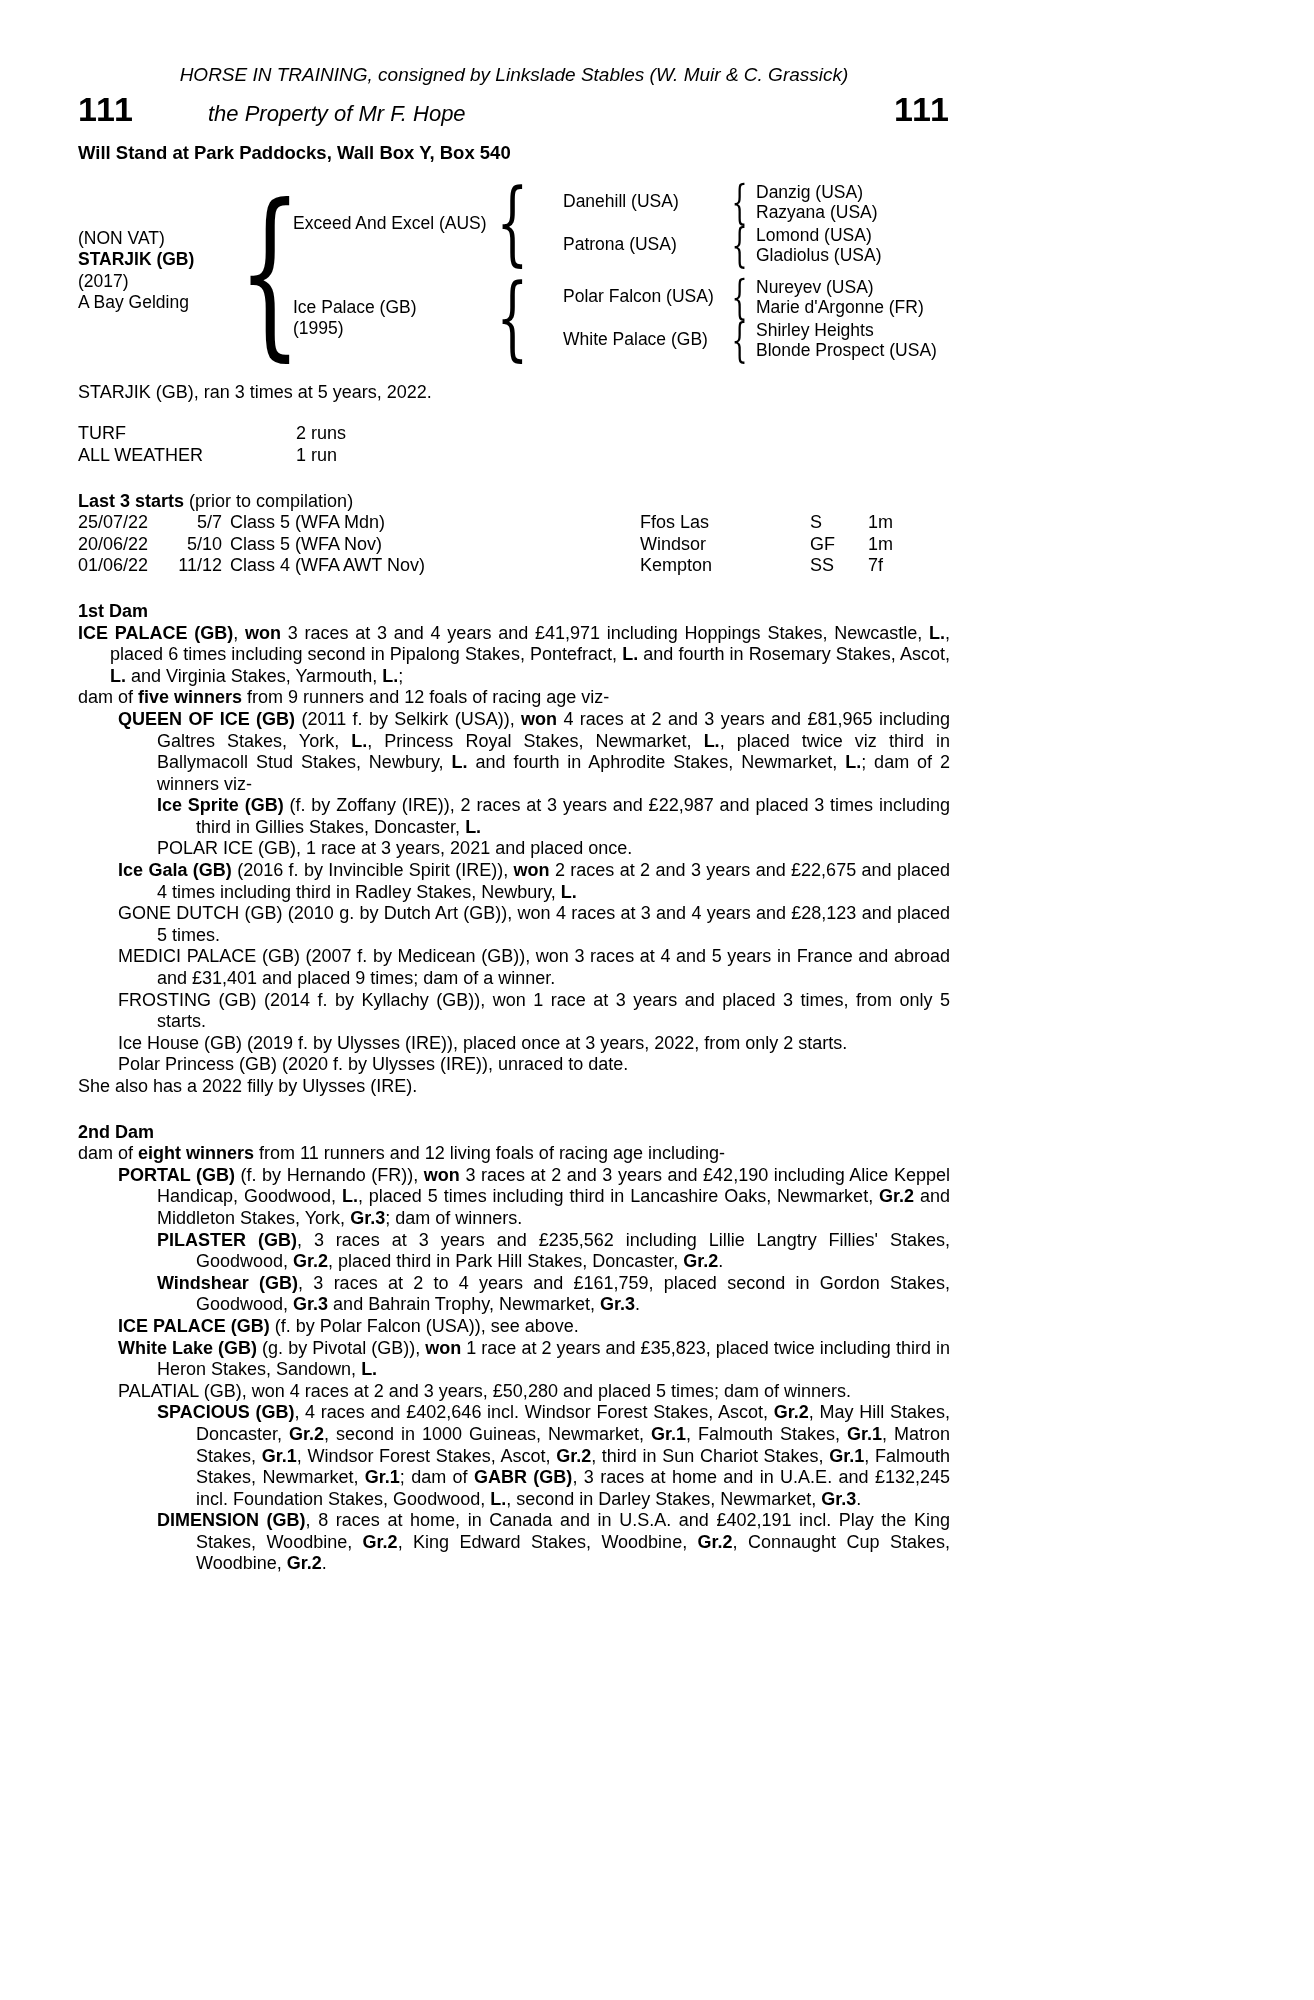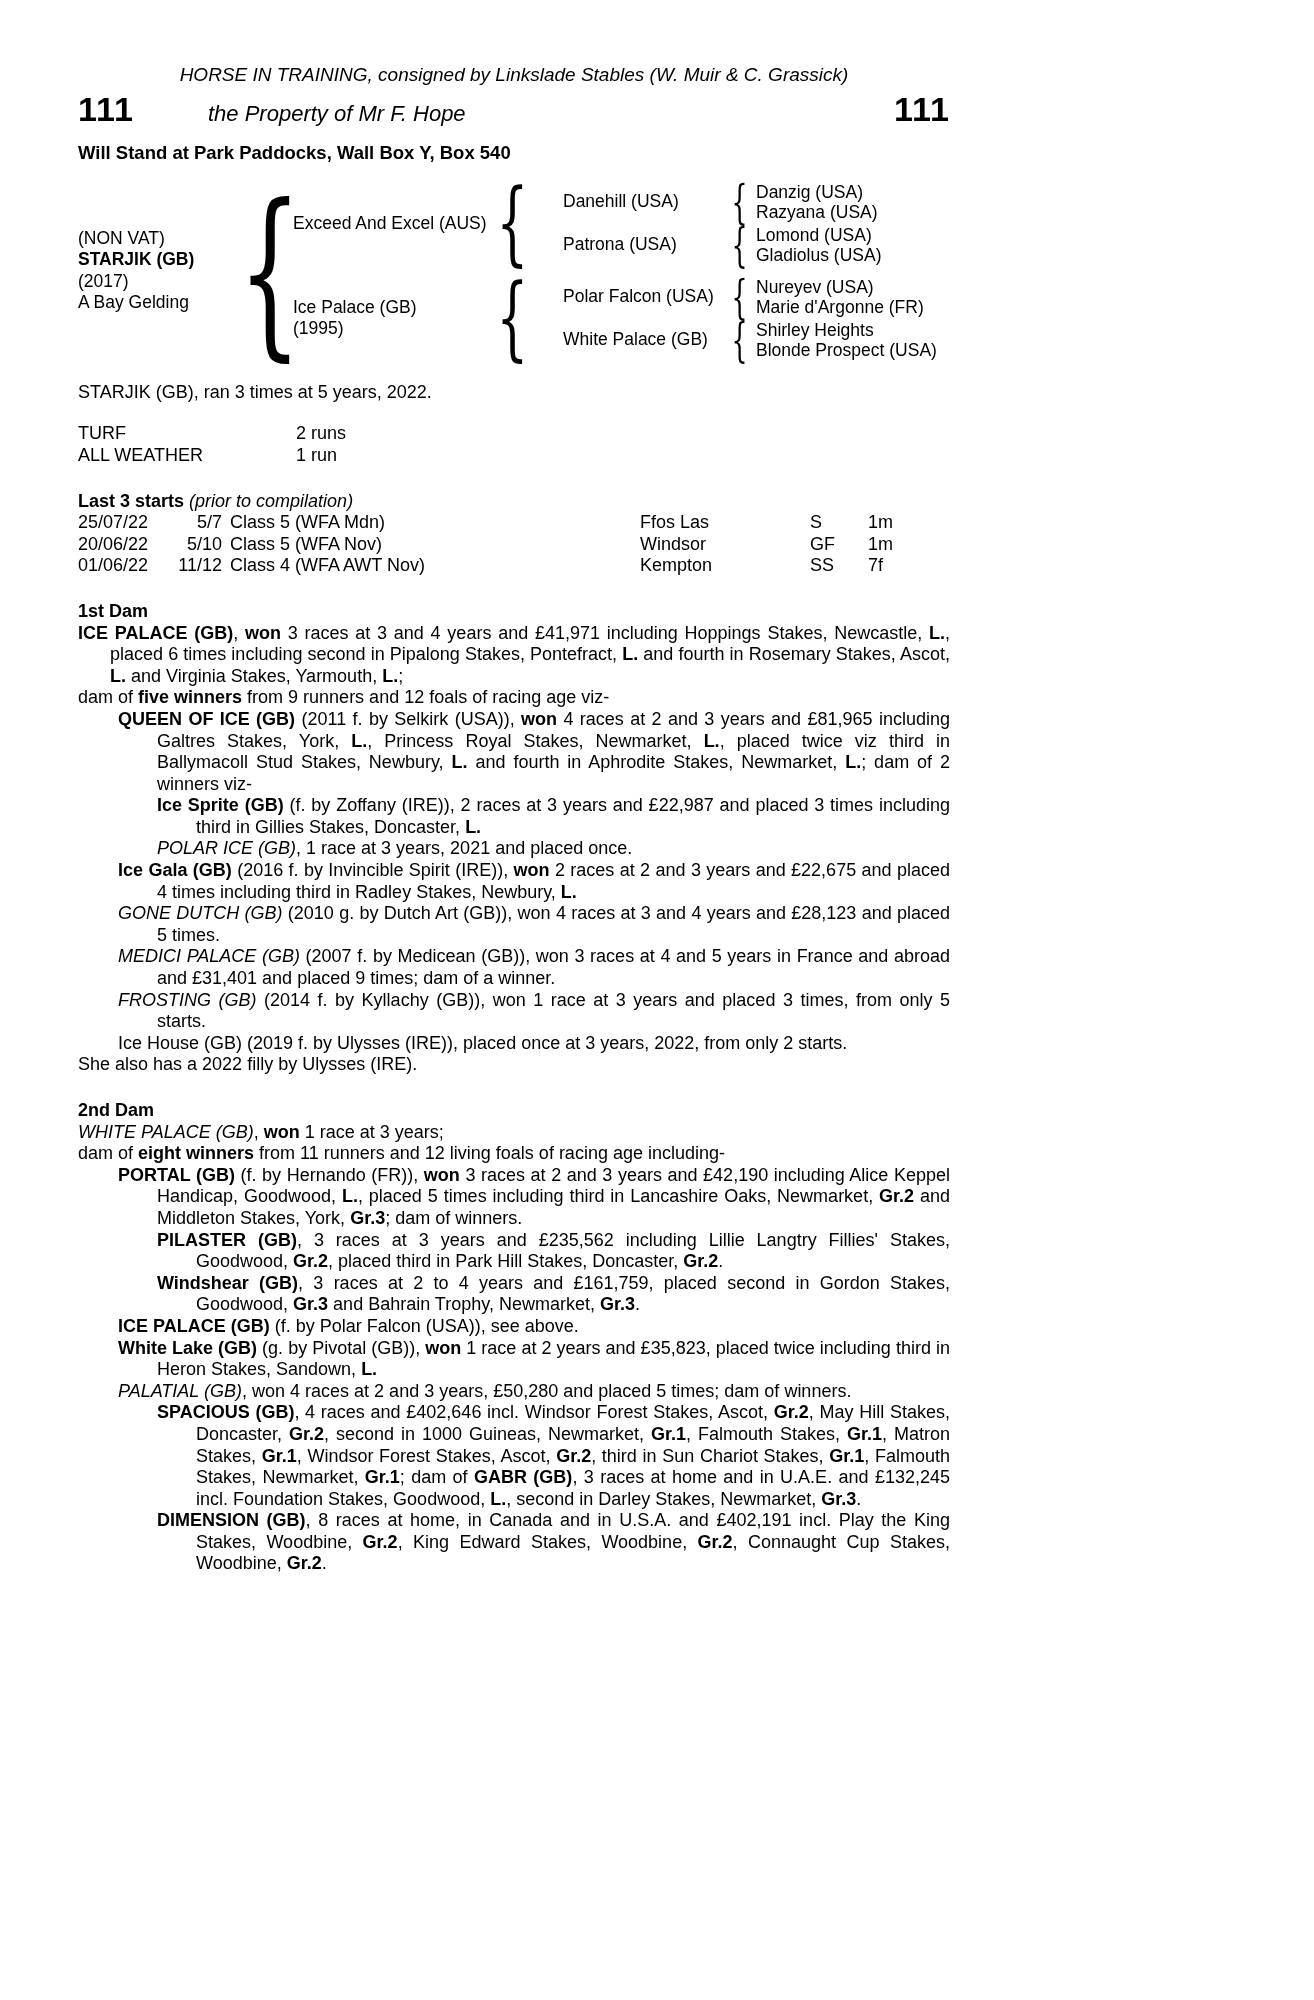--- a/index.html
+++ b/index.html
@@ -5,21 +5,21 @@
   * { margin:0; padding:0; box-sizing:border-box; }
   html, body { background:#ffffff; }
   body {
     width:1314px; height:2000px; overflow:hidden;
     font-family:"Liberation Sans", sans-serif;
     font-size:18px; line-height:1.2; color:#000;
   }
   .content { width:872px; margin-left:78px; padding-top:64px; }
 
   .b { font-weight:bold; }
-  .i { font-style:italic; }
+  .i { }
 
   
   .consignor { text-align:center; font-style:italic; font-size:19px; }
   .lot-row { display:flex; align-items:baseline; margin-top:2px; }
   .lot-number { font-size:34px; font-weight:bold; width:130px; letter-spacing:1px; }
   .lot-number.right { text-align:right; }
   .property { flex:1; font-style:italic; font-size:22px; }
   .stand { font-weight:bold; font-size:18.5px; margin-top:12px; }
 
   
@@ -202,28 +202,28 @@
         <p class="para lvl0"><span class="b ">ICE PALACE (GB)</span><span>, </span><span class="b ">won</span><span> 3 races at 3 and 4 years and £41,971 including Hoppings Stakes, Newcastle, </span><span class="b ">L.</span><span>, placed 6 times including second in Pipalong Stakes, Pontefract, </span><span class="b ">L.</span><span> and fourth in Rosemary Stakes, Ascot, </span><span class="b ">L.</span><span> and Virginia Stakes, Yarmouth, </span><span class="b ">L.</span><span>;</span></p>
         <p class="para lvl0"><span>dam of </span><span class="b ">five winners</span><span> from 9 runners and 12 foals of racing age viz-</span></p>
         <p class="para lvl1"><span class="b ">QUEEN OF ICE (GB)</span><span> (2011 f. by Selkirk (USA)), </span><span class="b ">won</span><span> 4 races at 2 and 3 years and £81,965 including Galtres Stakes, York, </span><span class="b ">L.</span><span>, Princess Royal Stakes, Newmarket, </span><span class="b ">L.</span><span>, placed twice viz third in Ballymacoll Stud Stakes, Newbury, </span><span class="b ">L.</span><span> and fourth in Aphrodite Stakes, Newmarket, </span><span class="b ">L.</span><span>; dam of 2 winners viz-</span></p>
         <p class="para lvl2"><span class="b ">Ice Sprite (GB)</span><span> (f. by Zoffany (IRE)), 2 races at 3 years and £22,987 and placed 3 times including third in Gillies Stakes, Doncaster, </span><span class="b ">L.</span></p>
         <p class="para lvl2"><span class="i">POLAR ICE (GB)</span><span>, 1 race at 3 years, 2021 and placed once.</span></p>
         <p class="para lvl1"><span class="b ">Ice Gala (GB)</span><span> (2016 f. by Invincible Spirit (IRE)), </span><span class="b ">won</span><span> 2 races at 2 and 3 years and £22,675 and placed 4 times including third in Radley Stakes, Newbury, </span><span class="b ">L.</span></p>
         <p class="para lvl1"><span class="i">GONE DUTCH (GB)</span><span> (2010 g. by Dutch Art (GB)), won 4 races at 3 and 4 years and £28,123 and placed 5 times.</span></p>
         <p class="para lvl1"><span class="i">MEDICI PALACE (GB)</span><span> (2007 f. by Medicean (GB)), won 3 races at 4 and 5 years in France and abroad and £31,401 and placed 9 times; dam of a winner.</span></p>
         <p class="para lvl1"><span class="i">FROSTING (GB)</span><span> (2014 f. by Kyllachy (GB)), won 1 race at 3 years and placed 3 times, from only 5 starts.</span></p>
         <p class="para lvl1"><span>Ice House (GB) (2019 f. by Ulysses (IRE)), placed once at 3 years, 2022, from only 2 starts.</span></p>
+        <p class="para lvl1"><span>Polar Princess (GB) (2020 f. by Ulysses (IRE)), unraced to date.</span></p>
         <p class="para lvl0"><span>She also has a 2022 filly by Ulysses (IRE).</span></p>
       </div>
   </section>
 
   <section>
     <div class="dam-heading">2nd Dam</div>
     <div>
-        <p class="para lvl0"><span class="i">WHITE PALACE (GB)</span><span>, </span><span class="b ">won</span><span> 1 race at 3 years;</span></p>
         <p class="para lvl0"><span>dam of </span><span class="b ">eight winners</span><span> from 11 runners and 12 living foals of racing age including-</span></p>
         <p class="para lvl1"><span class="b ">PORTAL (GB)</span><span> (f. by Hernando (FR)), </span><span class="b ">won</span><span> 3 races at 2 and 3 years and £42,190 including Alice Keppel Handicap, Goodwood, </span><span class="b ">L.</span><span>, placed 5 times including third in Lancashire Oaks, Newmarket, </span><span class="b ">Gr.2</span><span> and Middleton Stakes, York, </span><span class="b ">Gr.3</span><span>; dam of winners.</span></p>
         <p class="para lvl2"><span class="b ">PILASTER (GB)</span><span>, 3 races at 3 years and £235,562 including Lillie Langtry Fillies' Stakes, Goodwood, </span><span class="b ">Gr.2</span><span>, placed third in Park Hill Stakes, Doncaster, </span><span class="b ">Gr.2</span><span>.</span></p>
         <p class="para lvl2"><span class="b ">Windshear (GB)</span><span>, 3 races at 2 to 4 years and £161,759, placed second in Gordon Stakes, Goodwood, </span><span class="b ">Gr.3</span><span> and Bahrain Trophy, Newmarket, </span><span class="b ">Gr.3</span><span>.</span></p>
         <p class="para lvl1"><span class="b ">ICE PALACE (GB)</span><span> (f. by Polar Falcon (USA)), see above.</span></p>
         <p class="para lvl1"><span class="b ">White Lake (GB)</span><span> (g. by Pivotal (GB)), </span><span class="b ">won</span><span> 1 race at 2 years and £35,823, placed twice including third in Heron Stakes, Sandown, </span><span class="b ">L.</span></p>
         <p class="para lvl1"><span class="i">PALATIAL (GB)</span><span>, won 4 races at 2 and 3 years, £50,280 and placed 5 times; dam of winners.</span></p>
         <p class="para lvl2"><span class="b ">SPACIOUS (GB)</span><span>, 4 races and £402,646 incl. Windsor Forest Stakes, Ascot, </span><span class="b ">Gr.2</span><span>, May Hill Stakes, Doncaster, </span><span class="b ">Gr.2</span><span>, second in 1000 Guineas, Newmarket, </span><span class="b ">Gr.1</span><span>, Falmouth Stakes, </span><span class="b ">Gr.1</span><span>, Matron Stakes, </span><span class="b ">Gr.1</span><span>, Windsor Forest Stakes, Ascot, </span><span class="b ">Gr.2</span><span>, third in Sun Chariot Stakes, </span><span class="b ">Gr.1</span><span>, Falmouth Stakes, Newmarket, </span><span class="b ">Gr.1</span><span>; dam of </span><span class="b ">GABR (GB)</span><span>, 3 races at home and in U.A.E. and £132,245 incl. Foundation Stakes, Goodwood, </span><span class="b ">L.</span><span>, second in Darley Stakes, Newmarket, </span><span class="b ">Gr.3</span><span>.</span></p>
         <p class="para lvl2"><span class="b ">DIMENSION (GB)</span><span>, 8 races at home, in Canada and in U.S.A. and £402,191 incl. Play the King Stakes, Woodbine, </span><span class="b ">Gr.2</span><span>, King Edward Stakes, Woodbine, </span><span class="b ">Gr.2</span><span>, Connaught Cup Stakes, Woodbine, </span><span class="b ">Gr.2</span><span>.</span></p>
       </div>

